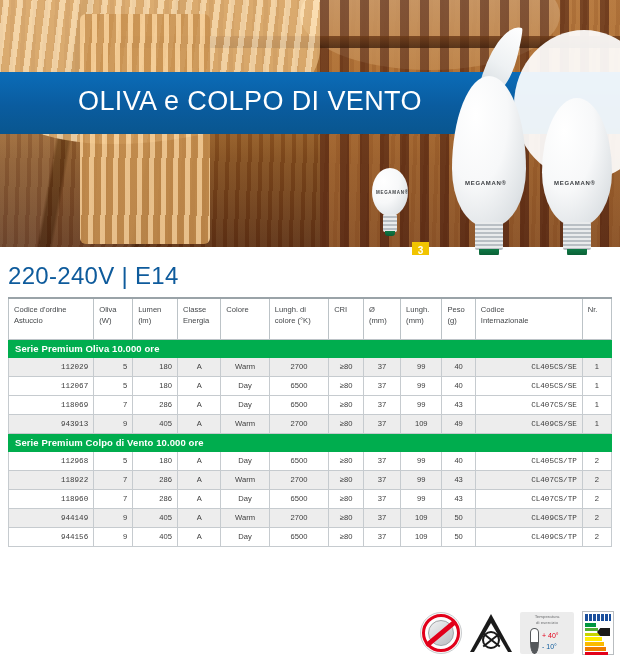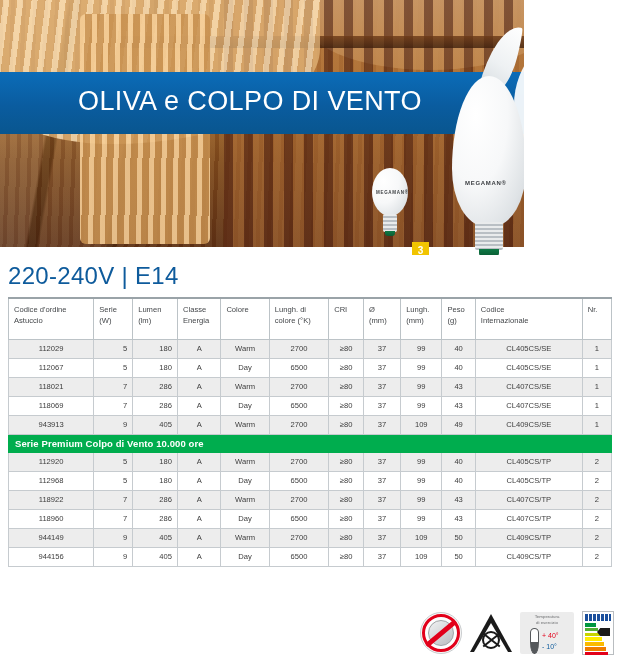--- a/index.html
+++ b/index.html
@@ -6,21 +6,21 @@
   html, body {
     width: 620px; height: 657px;
     background: #ffffff;
     font-family: "Liberation Sans", sans-serif;
     overflow: hidden;
   }
 
   
   .hero {
     position: relative;
-    width: 524px; height: 255px;
+    width: 620px; height: 255px;
     overflow: hidden;
   }
   .photo {
     position: absolute; inset: 0;
     background:
       linear-gradient(100deg, rgba(255,255,255,.10) 0 12%, rgba(0,0,0,.18) 12.5% 14%, rgba(255,255,255,.06) 14.5% 26%, rgba(0,0,0,.14) 26.5% 28%, transparent 28.5%),
       repeating-linear-gradient(92deg,
         rgba(120,60,20,.30) 0px, rgba(120,60,20,.30) 4px,
         rgba(210,150,90,.18) 4px, rgba(210,150,90,.18) 11px),
       linear-gradient(180deg, #c08b4e 0%, #a9702f 38%, #7b4a1e 62%, #4a2512 100%),
@@ -190,21 +190,21 @@
   td {
     border: 1px solid #c6cbcf;
     padding: 4px 5px;
     height: 19px;
     white-space: nowrap;
   }
   tr.odd td { background: #ededed; }
   tr.even td { background: #ffffff; }
   td.num { text-align: right; }
   td.ctr { text-align: center; }
-  td.lft { text-align: center; }
+  td.lft { text-align: right; font-family: Liberation Mono, monospace; }
 
   tr.section td {
     background: #00ad4e;
     color: #ffffff;
     font-size: 9.5px;
     font-weight: 700;
     padding: 3px 6px;
     height: 16px;
     border: 1px solid #00ad4e;
     letter-spacing: .1px;
@@ -368,21 +368,21 @@
 
 <div class="table-wrap">
   <table>
     <thead>
       <tr id="hdr-row">
           <th class="c0">
             <span>Codice d'ordine</span>
             <span>Astuccio</span>
           </th>
           <th class="c1">
-            <span>Serie</span>
+            <span>Oliva</span>
             <span>(W)</span>
           </th>
           <th class="c2">
             <span>Lumen</span>
             <span>(lm)</span>
           </th>
           <th class="c3">
             <span>Classe</span>
             <span>Energia</span>
           </th>
@@ -411,20 +411,23 @@
           <th class="c10">
             <span>Codice</span>
             <span>Internazionale</span>
           </th>
           <th class="c11">
             <span>Nr.</span>
           </th>
         </tr>
     </thead>
     <tbody id="tbody">
+        <tr class="section">
+          <td colspan="12">Serie Premium Oliva 10.000 ore</td>
+        </tr>
         <tr class="odd">
           <td class="lft c0">112029</td>
           <td class="num c1">5</td>
           <td class="num c2">180</td>
           <td class="ctr c3">A</td>
           <td class="ctr c4">Warm</td>
           <td class="ctr c5">2700</td>
           <td class="ctr c6">≥80</td>
           <td class="ctr c7">37</td>
           <td class="ctr c8">99</td>
@@ -439,78 +442,50 @@
           <td class="ctr c3">A</td>
           <td class="ctr c4">Day</td>
           <td class="ctr c5">6500</td>
           <td class="ctr c6">≥80</td>
           <td class="ctr c7">37</td>
           <td class="ctr c8">99</td>
           <td class="ctr c9">40</td>
           <td class="lft c10">CL405CS/SE</td>
           <td class="ctr c11">1</td>
         </tr>
-        <tr class="odd">
-          <td class="lft c0">118021</td>
+        <tr class="even">
+          <td class="lft c0">118069</td>
           <td class="num c1">7</td>
           <td class="num c2">286</td>
           <td class="ctr c3">A</td>
-          <td class="ctr c4">Warm</td>
-          <td class="ctr c5">2700</td>
+          <td class="ctr c4">Day</td>
+          <td class="ctr c5">6500</td>
           <td class="ctr c6">≥80</td>
           <td class="ctr c7">37</td>
           <td class="ctr c8">99</td>
           <td class="ctr c9">43</td>
           <td class="lft c10">CL407CS/SE</td>
           <td class="ctr c11">1</td>
         </tr>
-        <tr class="even">
-          <td class="lft c0">118069</td>
-          <td class="num c1">7</td>
-          <td class="num c2">286</td>
-          <td class="ctr c3">A</td>
-          <td class="ctr c4">Day</td>
-          <td class="ctr c5">6500</td>
-          <td class="ctr c6">≥80</td>
-          <td class="ctr c7">37</td>
-          <td class="ctr c8">99</td>
-          <td class="ctr c9">43</td>
-          <td class="lft c10">CL407CS/SE</td>
-          <td class="ctr c11">1</td>
-        </tr>
         <tr class="odd">
           <td class="lft c0">943913</td>
           <td class="num c1">9</td>
           <td class="num c2">405</td>
           <td class="ctr c3">A</td>
           <td class="ctr c4">Warm</td>
           <td class="ctr c5">2700</td>
           <td class="ctr c6">≥80</td>
           <td class="ctr c7">37</td>
           <td class="ctr c8">109</td>
           <td class="ctr c9">49</td>
           <td class="lft c10">CL409CS/SE</td>
           <td class="ctr c11">1</td>
         </tr>
         <tr class="section">
           <td colspan="12">Serie Premium Colpo di Vento 10.000 ore</td>
-        </tr>
-        <tr class="odd">
-          <td class="lft c0">112920</td>
-          <td class="num c1">5</td>
-          <td class="num c2">180</td>
-          <td class="ctr c3">A</td>
-          <td class="ctr c4">Warm</td>
-          <td class="ctr c5">2700</td>
-          <td class="ctr c6">≥80</td>
-          <td class="ctr c7">37</td>
-          <td class="ctr c8">99</td>
-          <td class="ctr c9">40</td>
-          <td class="lft c10">CL405CS/TP</td>
-          <td class="ctr c11">2</td>
         </tr>
         <tr class="even">
           <td class="lft c0">112968</td>
           <td class="num c1">5</td>
           <td class="num c2">180</td>
           <td class="ctr c3">A</td>
           <td class="ctr c4">Day</td>
           <td class="ctr c5">6500</td>
           <td class="ctr c6">≥80</td>
           <td class="ctr c7">37</td>

